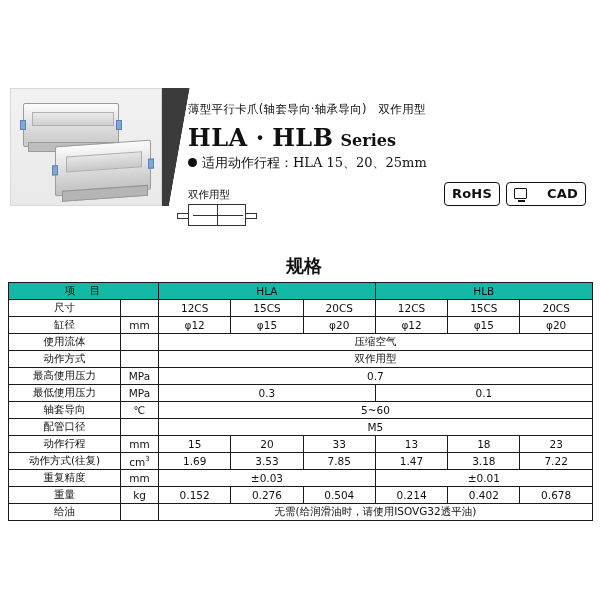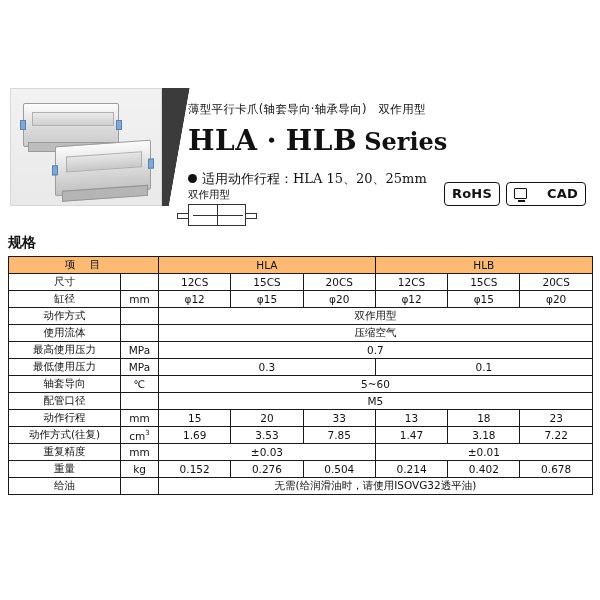--- a/index.html
+++ b/index.html
@@ -65,27 +65,27 @@
   .cn-sub {
     font-size: 11.5px; letter-spacing: 0.3px; color:#111; white-space: nowrap;
     font-family: "DejaVu Sans", "Liberation Sans", sans-serif;
   }
   .series-line {
     margin-top: 5px;
     white-space: nowrap;
   }
   .series-main {
     font-family: "DejaVu Serif", "Liberation Serif", serif;
-    font-size: 28px; font-weight: 700; letter-spacing: 0.5px;
+    font-size: 24px; font-weight: 700; letter-spacing: 0.5px;
   }
   .series-word {
     font-family: "DejaVu Serif", "Liberation Serif", serif;
-    font-size: 24px; font-weight: 700; margin-left: 7px;
-  }
-  .bullet-row { margin-top: 10px; display:flex; align-items:flex-start; }
+    font-size: 16px; font-weight: 700; margin-left: 7px;
+  }
+  .bullet-row { display:flex; align-items:flex-start; }
   .dot { width:9px; height:9px; border-radius:50%; background:#111; margin-top:4px; margin-right:5px; flex:0 0 auto; }
   .stroke-l1, .stroke-l2 {
     font-size: 13px; white-space: nowrap; line-height: 17px;
     font-family: "DejaVu Serif", "Liberation Serif", serif;
   }
   .stroke-l2 { margin-left: 46px; }
 
   .darksplash {
     position:absolute; left:152px; top:0; width:44px; height:118px;
     background: linear-gradient(100deg,#3b3b3b 0%, #3b3b3b 42%, rgba(59,59,59,0) 43%);
@@ -104,42 +104,43 @@
     border:1.5px solid #111; border-radius:4px; padding:3px 7px 4px 7px;
     font-size: 13px; font-weight:700; letter-spacing:0.2px; background:#fff;
     font-family: "DejaVu Sans", "Liberation Sans", sans-serif;
   }
   .badge.cad { display:flex; align-items:center; gap:20px; }
   .monitor { width:13px; height:11px; border:1.5px solid #111; border-radius:1px; position:relative; }
   .monitor:after{ content:""; position:absolute; left:3px; bottom:-4px; width:7px; height:2px; background:#111;}
 
   
   .spec-title {
-    margin: 14px 0 4px 8px; font-size: 14px; font-weight: 700;
-    font-family: "DejaVu Sans", "Liberation Sans", sans-serif;
+    margin: 34px 0 4px 8px; font-size: 18px; font-weight: 700;
+    font-family: "DejaVu Sans", "Liberation Sans", sans-serif;
+    text-align: center;
   }
   table.spec {
     margin: 0 8px; width: 584px;
     border-collapse: collapse;
     font-size: 10.5px;
     table-layout: fixed;
   }
   table.spec td, table.spec th {
     border: 1px solid #1a1a1a;
     padding: 1px 3px;
     height: 17px;
     text-align: center;
     font-weight: 400;
     font-family: "DejaVu Sans", "Liberation Sans", sans-serif;
   }
   .lbl { text-align: left; padding-left: 6px; }
   .unit { text-align: right; padding-right: 5px; margin-left: 48px; }
   .hdr { font-weight: 700; }
   .hdr-item { font-weight: 700; letter-spacing: 2px; }
-  .shade { background: #fdba74; }
+  .shade { background: #14b8a6; }
   .sup { font-size: 7px; vertical-align: super; }
   col.c1 { width: 112px; }
   col.c2 { width: 38px; }
   col.cv { width: 72.3px; }
 </style>
 </head>
 <body>
 
 <div class="page">
 
@@ -223,29 +224,29 @@
         <td class="unit">mm</td>
         <td>φ12</td>
         <td>φ15</td>
         <td>φ20</td>
         <td>φ12</td>
         <td>φ15</td>
         <td>φ20</td>
       </tr>
 
       <tr>
+        <td class="lbl">使用流体</td>
+        <td class="unit"></td>
+        <td colspan="6">压缩空气</td>
+      </tr>
+
+      <tr>
         <td class="lbl">动作方式</td>
         <td class="unit"></td>
         <td colspan="6">双作用型</td>
-      </tr>
-
-      <tr>
-        <td class="lbl">使用流体</td>
-        <td class="unit"></td>
-        <td colspan="6">压缩空气</td>
       </tr>
 
       <tr>
         <td class="lbl">最高使用压力</td>
         <td class="unit">MPa</td>
         <td colspan="6">0.7</td>
       </tr>
 
       <tr>
         <td class="lbl">最低使用压力</td>

